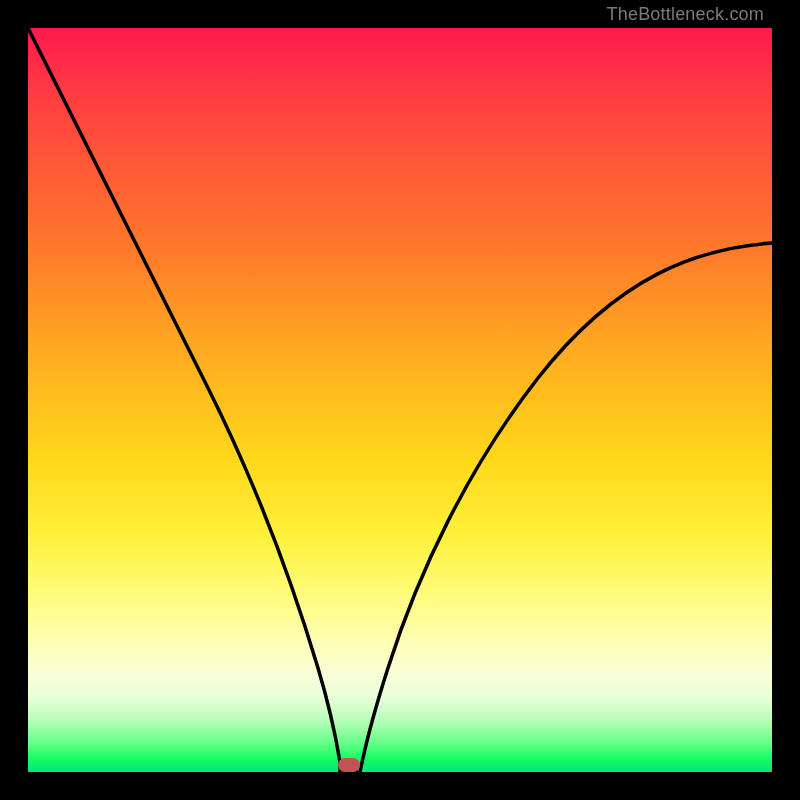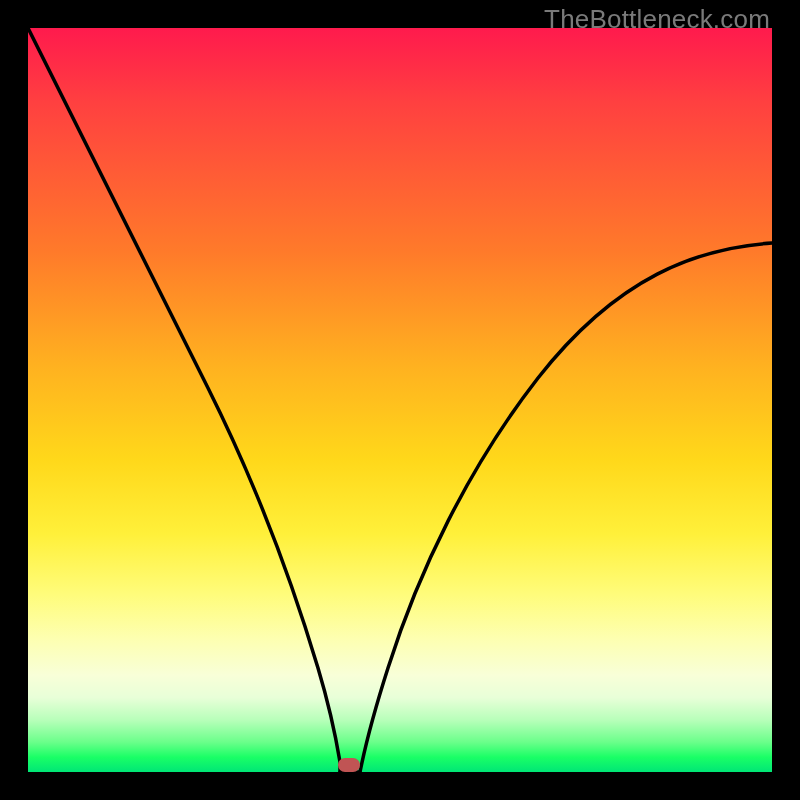--- a/index.html
+++ b/index.html
@@ -40,23 +40,23 @@
       #e8ffd8 90%,
       #b8ffba 93%,
       #6aff8a 96%,
       #1aff66 98%,
       #00e676 100%
     );
   }
   .watermark {
     position: absolute;
     top: 4px;
-    right: 30px;
+    right: 36px;
     color: #7a7a7a;
-    font-size: 26px;
+    font-size: 18px;
     font-weight: 500;
     letter-spacing: 0.2px;
   }
   svg.curve {
     position: absolute;
     top: 0;
     left: 0;
     width: 744px;
     height: 744px;
   }

